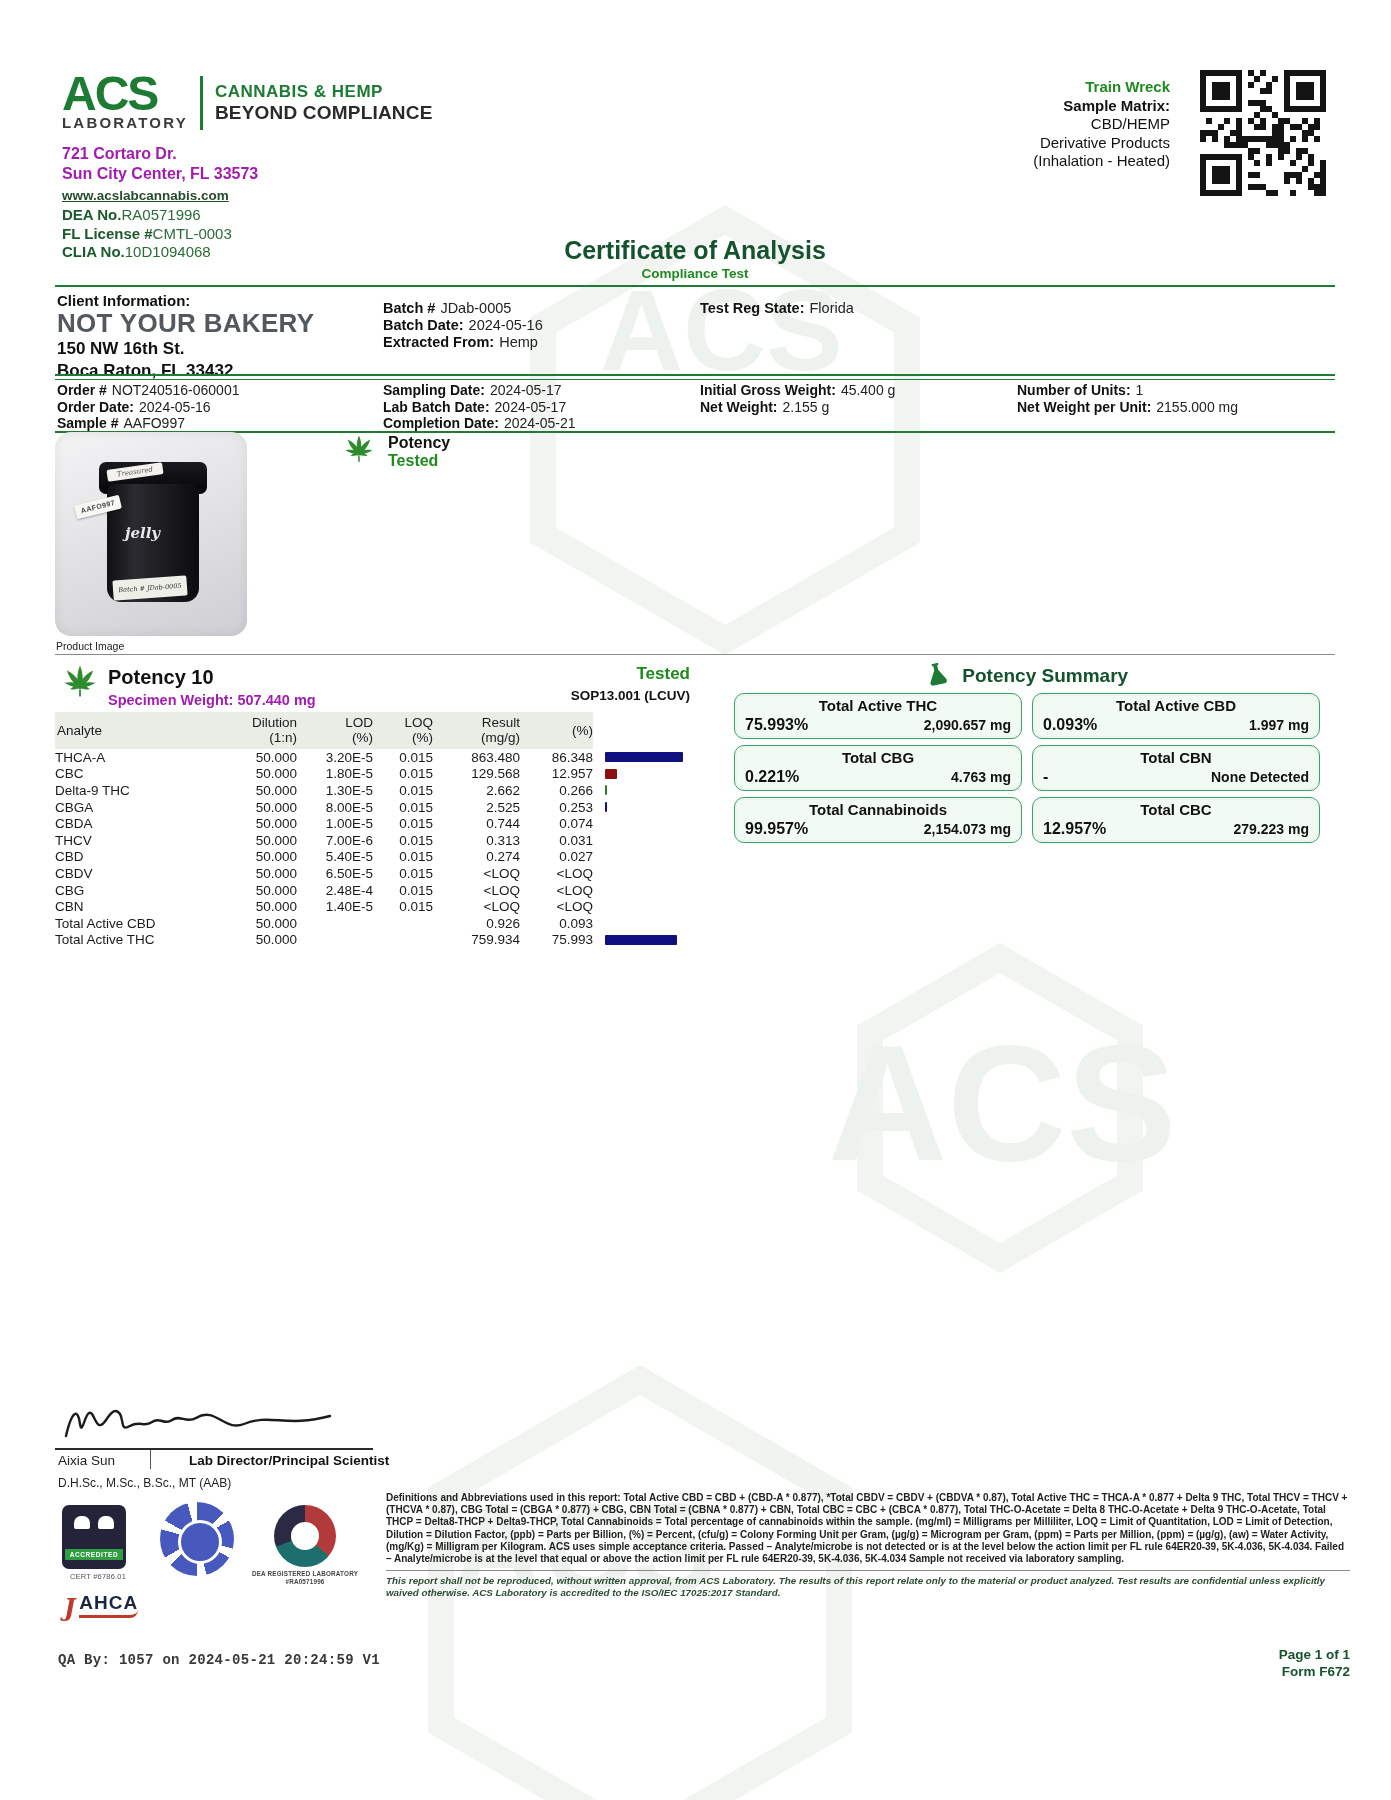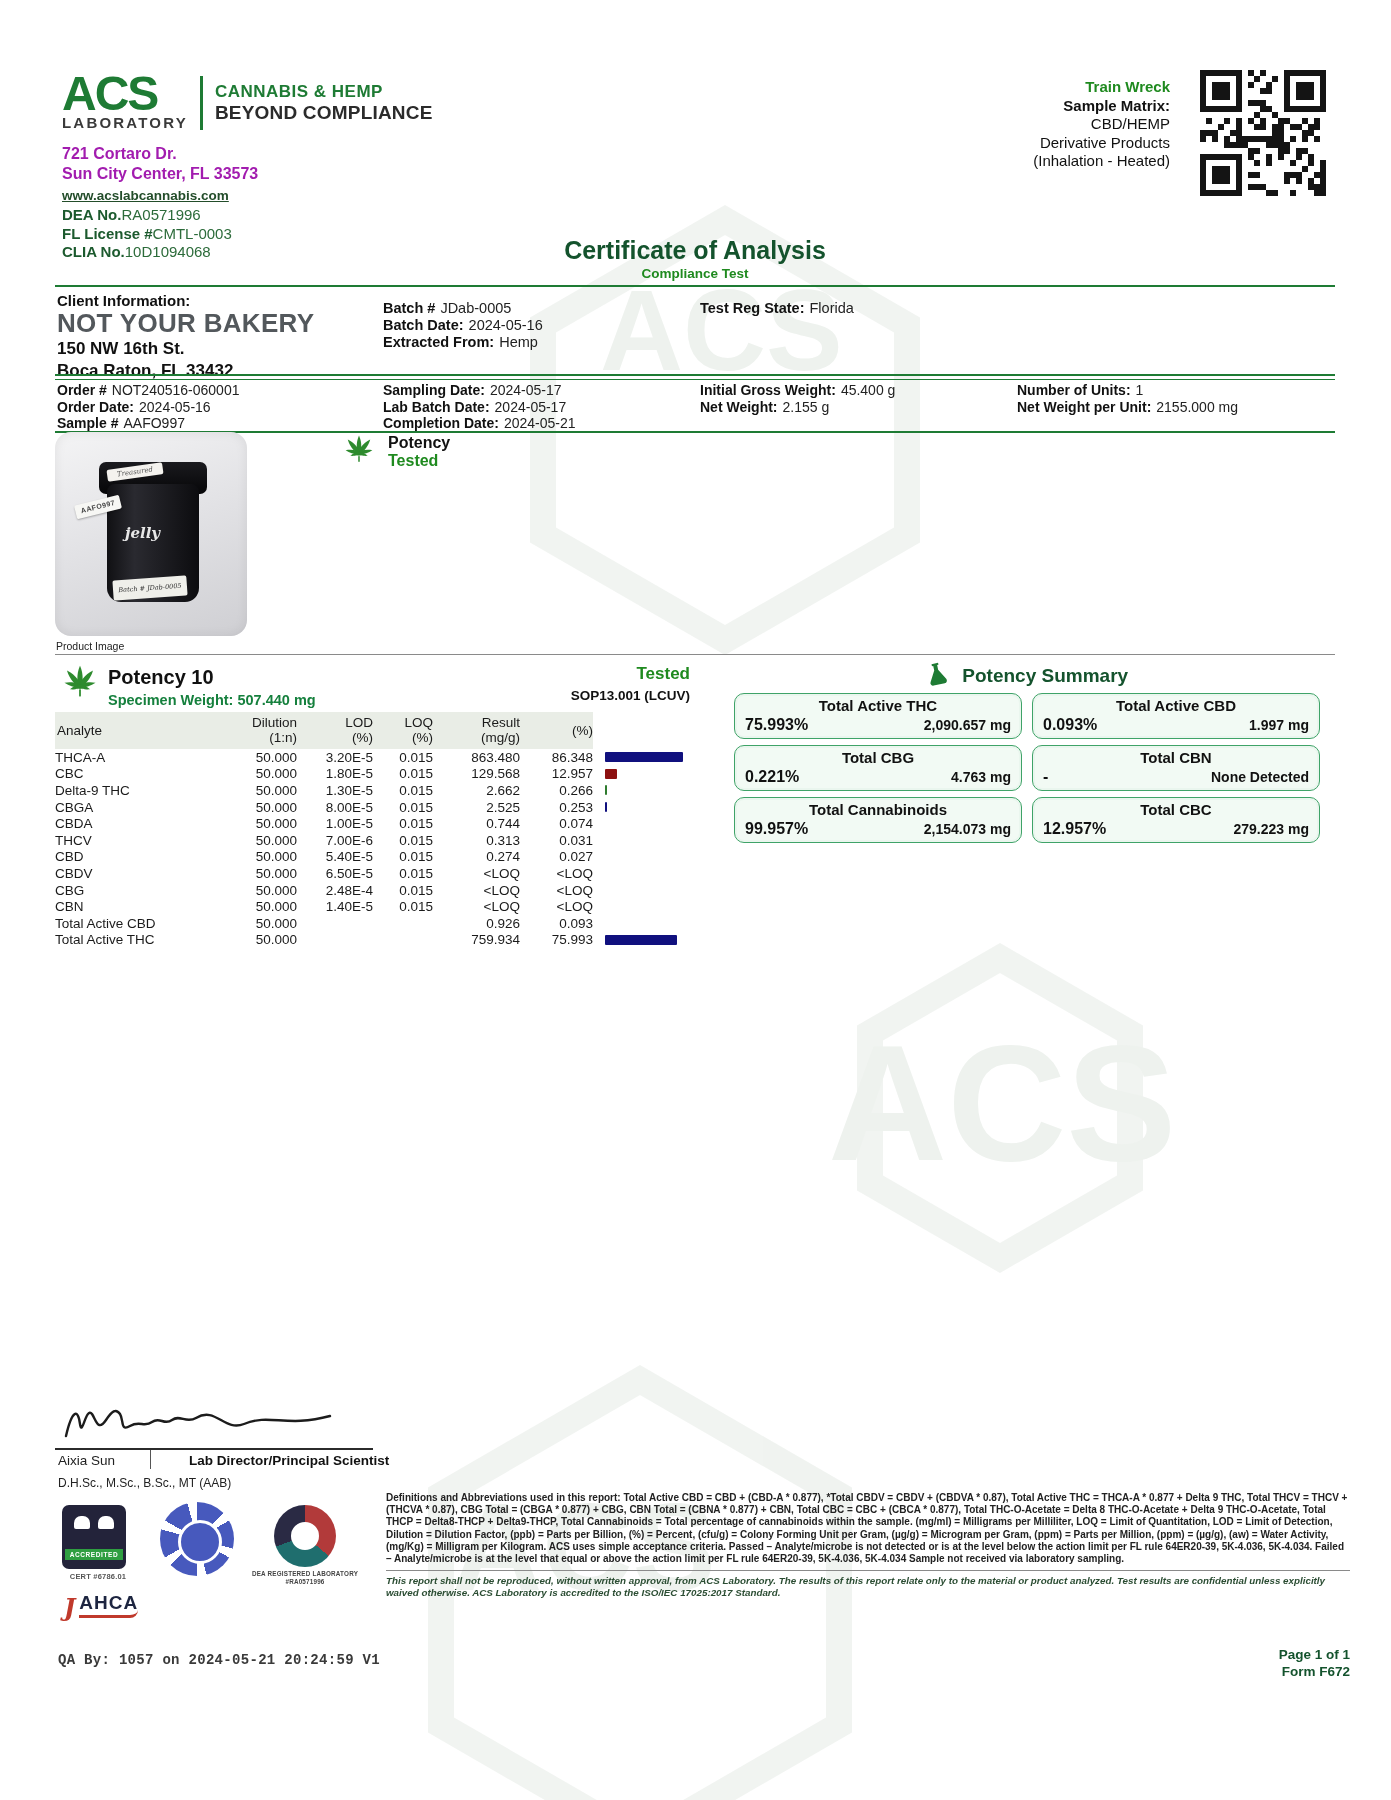--- a/index.html
+++ b/index.html
@@ -38,21 +38,21 @@
   .photo{width:192px;height:204px;border-radius:16px;background:linear-gradient(160deg,#f4f4f5 0%,#e3e3e6 45%,#cfcfd3 100%);box-shadow:inset 0 0 12px rgba(0,0,0,.08);}
   .jar{position:absolute;left:52px;top:52px;width:92px;height:118px;background:linear-gradient(90deg,#101013,#2a2a30 30%,#0c0c0f);border-radius:8px 8px 14px 14px;}
   .lid{position:absolute;left:44px;top:30px;width:108px;height:32px;background:linear-gradient(#1a1a1e,#060608);border-radius:7px;}
   .lidlabel{position:absolute;left:52px;top:34px;width:56px;height:12px;background:#f4f2ee;border-radius:2px;transform:rotate(-8deg);font-family:"DejaVu Serif",serif;font-style:italic;font-size:7px;color:#555;text-align:center;line-height:12px;}
   .sticker{position:absolute;left:20px;top:68px;width:46px;height:14px;background:#f7f7f4;border-radius:2px;transform:rotate(-14deg);font-size:7px;font-weight:700;color:#444;text-align:center;line-height:14px;letter-spacing:.5px;box-shadow:0 1px 2px rgba(0,0,0,.3);}
   .jartext{position:absolute;left:70px;top:92px;color:#e8e8e8;font-family:"DejaVu Serif",serif;font-style:italic;font-weight:700;font-size:15px;}
   .jarcard{position:absolute;left:58px;top:146px;width:74px;height:20px;background:#efefea;border-radius:2px;transform:rotate(-4deg);font-family:"DejaVu Serif",serif;font-style:italic;font-size:6.5px;color:#333;text-align:center;line-height:20px;}
   .photocap{font-size:10.5px;color:#222;}
   
   .psec-title{font-size:20px;font-weight:800;color:#111;}
-  .pspec{font-size:14.5px;font-weight:800;color:#15803d;}
+  .pspec{font-size:14.5px;font-weight:800;color:#a21caf;}
   .tested-big{font-size:17px;font-weight:800;color:#1F8A1F;text-align:right;}
   .sop{font-size:13.5px;font-weight:800;color:#111;text-align:right;}
   .ptable{width:538px;font-size:13.5px;}
   .phead{display:grid;grid-template-columns:160px 82px 76px 60px 87px 73px;background:#E9EDE6;padding:3px 0 4px 0;color:#1b1b1b;}
   .phead .h2l{text-align:right;line-height:15px;}
   .phead .han{text-align:left;align-self:center;padding-left:2px;}
   .phead .hpct{text-align:right;align-self:center;}
   .prow{display:grid;grid-template-columns:160px 82px 76px 60px 87px 73px 90px;height:16.6px;align-items:center;}
   .pcell{white-space:nowrap;}
   .pcell.num{text-align:right;}
@@ -73,21 +73,21 @@
   .defs{font-size:10px;line-height:12.2px;font-weight:700;color:#222;}
   .disc{font-size:9.8px;line-height:11.8px;font-weight:700;font-style:italic;color:#2b4d33;border-top:1px solid #8a8a8a;margin-top:5px;padding-top:4px;}
   .qa{font-family:"Liberation Mono",monospace;font-size:14px;font-weight:700;color:#3a3a3a;letter-spacing:.3px;}
   .pageinfo{font-size:13.5px;font-weight:800;color:#14532D;text-align:right;line-height:17px;}
   
   .badge-acc{width:64px;height:64px;background:#23233a;border-radius:7px;position:relative;}
   .badge-acc .p1,.badge-acc .p2{position:absolute;top:9px;width:16px;height:26px;}
   .badge-acc .head{width:10px;height:10px;border-radius:50%;background:#fff;margin:0 auto;}
   .badge-acc .bod{width:16px;height:13px;border-radius:7px 7px 2px 2px;background:#fff;margin-top:2px;}
   .badge-acc .band{position:absolute;left:3px;right:3px;bottom:9px;height:11px;background:#2F9E41;color:#fff;font-size:6.5px;font-weight:800;text-align:center;line-height:11px;letter-spacing:.6px;}
-  .cert{font-size:7.5px;font-weight:700;color:#555;text-align:center;margin-top:3px;letter-spacing:.2px;}
+  .cert{font-size:7.5px;font-weight:400;color:#555;text-align:center;margin-top:3px;letter-spacing:.2px;}
   .badge-blue{width:74px;height:74px;border-radius:50%;background:repeating-conic-gradient(#4759bd 0 45deg,#ffffff 45deg 60deg);position:relative;}
   .badge-blue::after{content:"";position:absolute;left:18px;top:18px;width:38px;height:38px;border-radius:50%;background:#4759bd;border:3px solid #fff;}
   .badge-dea{width:62px;height:62px;border-radius:50%;background:conic-gradient(#b23a3a 0 130deg,#1f6e6e 130deg 250deg,#2a2a44 250deg 360deg);position:relative;}
   .badge-dea::after{content:"";position:absolute;left:17px;top:17px;width:28px;height:28px;border-radius:50%;background:#fff;}
   .dea-txt{font-size:6.3px;font-weight:800;color:#444;text-align:center;line-height:8px;letter-spacing:.2px;}
   .ahca{display:flex;align-items:flex-end;gap:4px;}
   .ahca .mark{color:#c0392b;font-family:"DejaVu Serif",serif;font-style:italic;font-weight:800;font-size:24px;line-height:20px;}
   .ahca .txt{font-size:19px;font-weight:800;color:#1d2540;letter-spacing:1px;border-bottom:3px solid #c0392b;border-radius:0 0 8px 0;padding-bottom:1px;}
 </style>
 </head>

